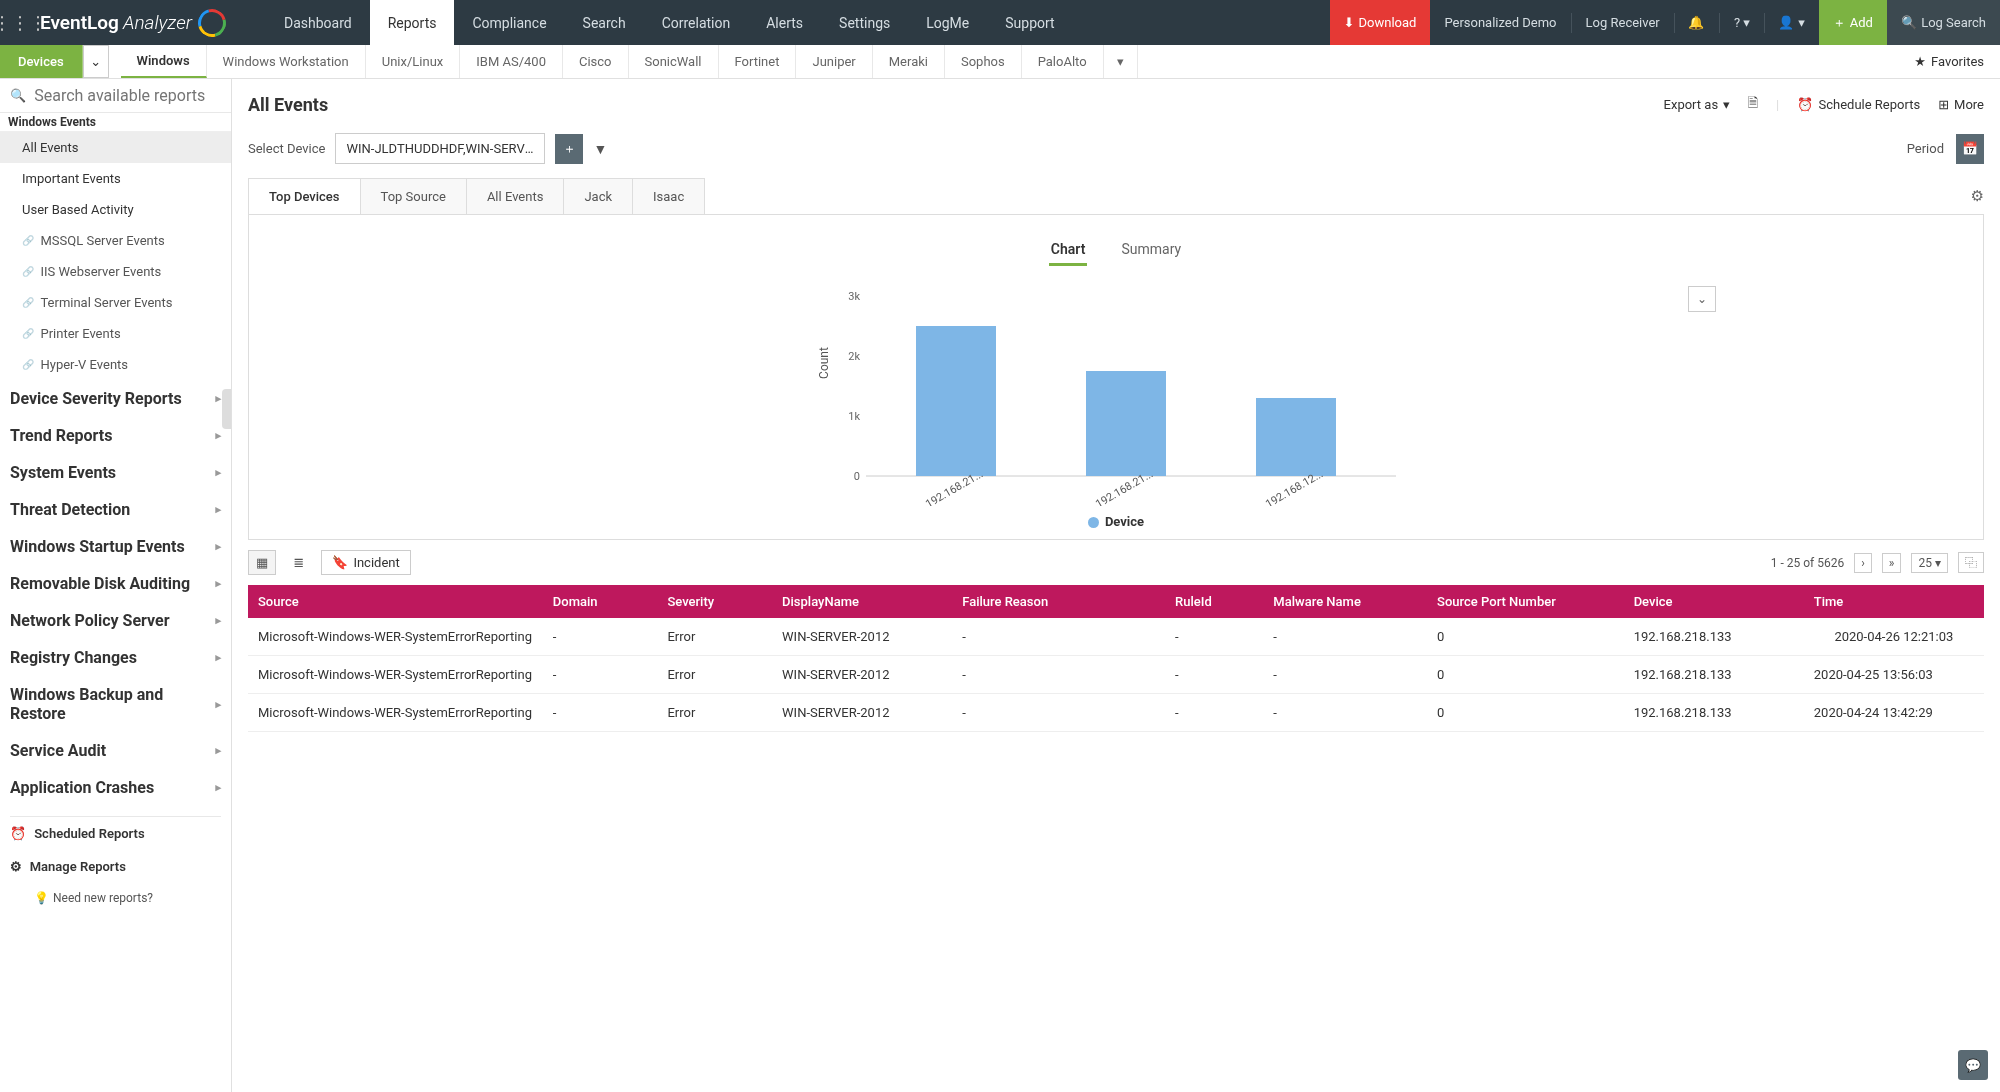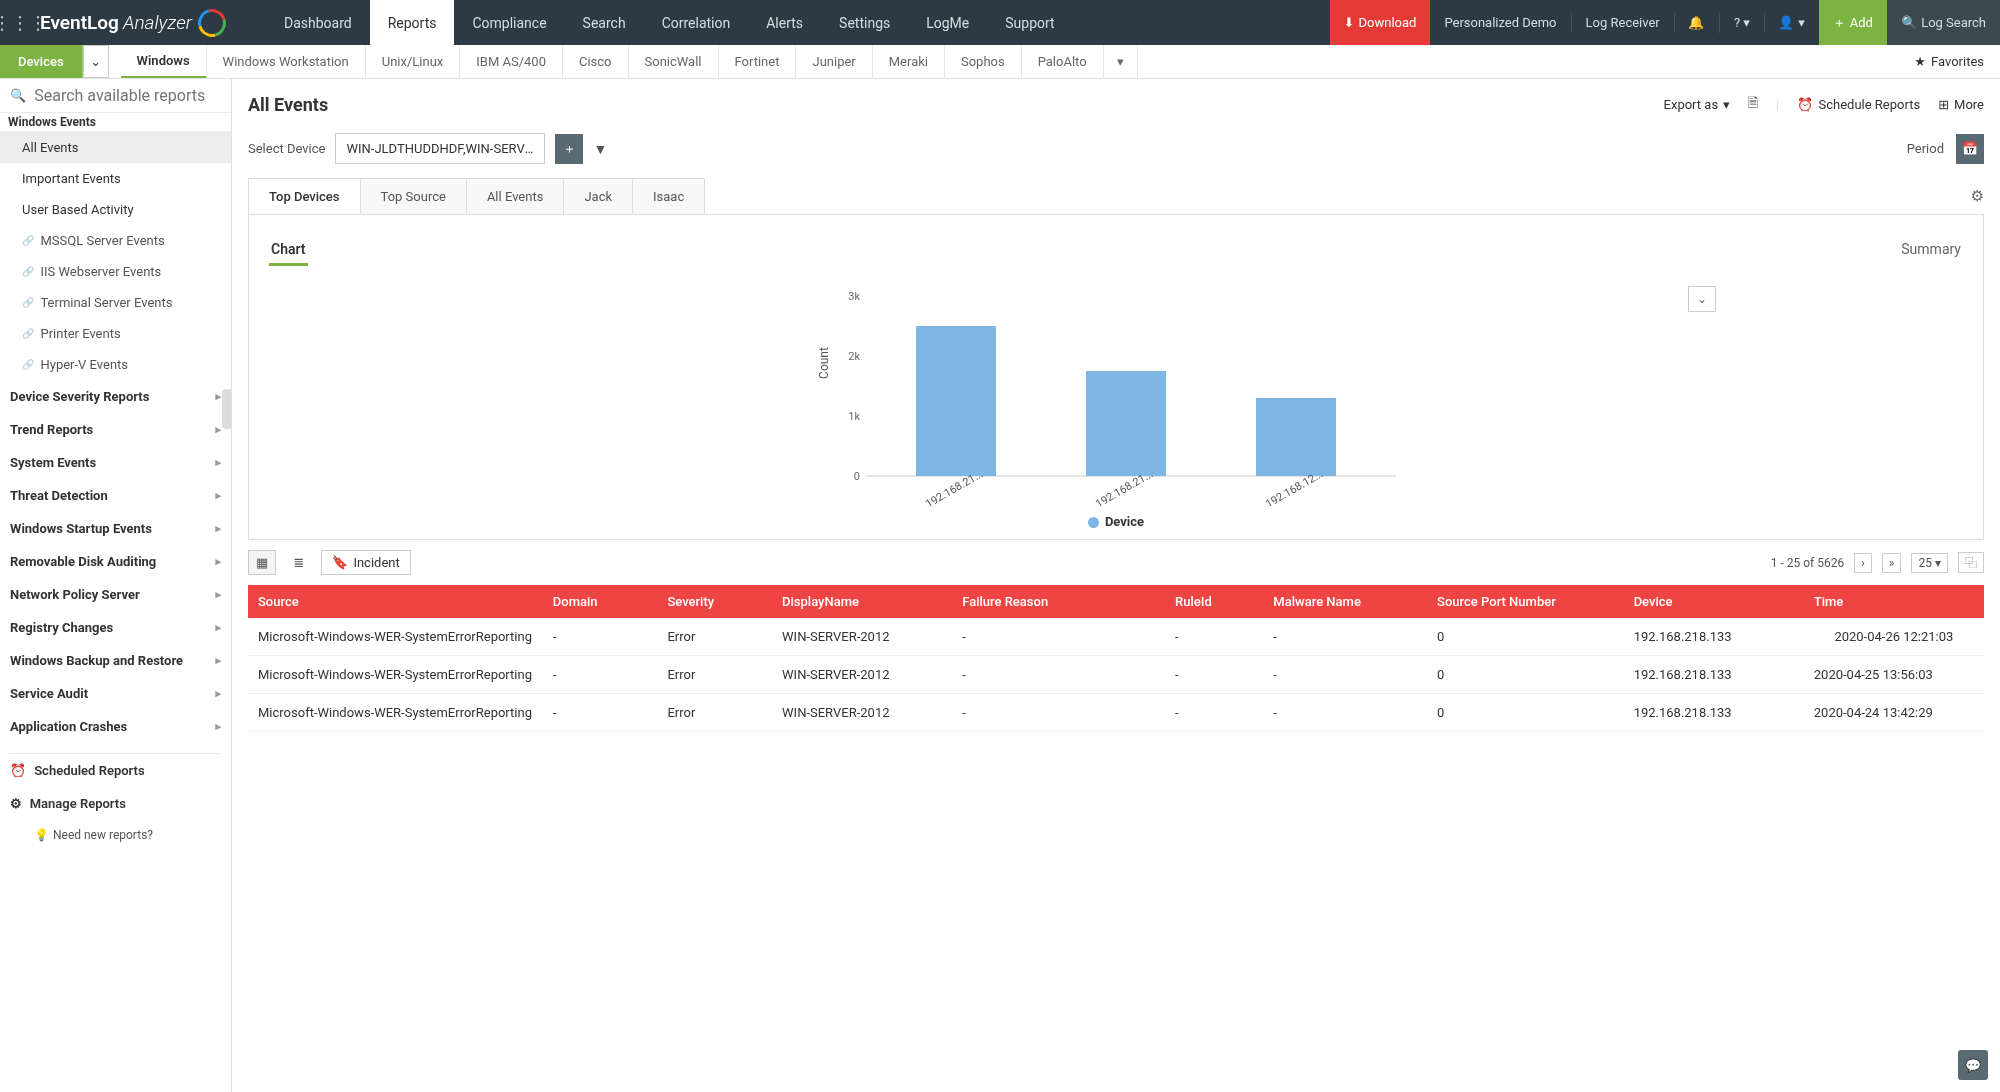--- a/index.html
+++ b/index.html
@@ -28,21 +28,21 @@
 .fav{margin-left:auto;padding:0 16px;display:flex;align-items:center;gap:5px;color:#333;font-size:13px}
 .body{display:flex;height:calc(100vh - 79px)}
 .sidebar{width:232px;border-right:1px solid #e0e0e0;background:#fff;overflow-y:auto;position:relative}
 .search-reports{padding:7px 10px;border-bottom:1px solid #e8e8e8;display:flex;align-items:center;gap:8px}
 .search-reports input{border:none;outline:none;flex:1;font-size:16px}
 .side-head-cut{padding:2px 8px;font-size:12px;font-weight:700;color:#333;background:#fff;border-bottom:1px solid #eee}
 .side-item{padding:8px 10px 8px 22px;font-size:13px;color:#333;cursor:pointer}
 .side-item.active{background:#ededed}
 .side-item.link{color:#555;display:flex;gap:6px;align-items:center}
 .side-item.link::before{content:"🔗";font-size:10px;opacity:.5}
-.side-group{padding:9px 10px;font-size:13px;font-weight:700;color:#333;display:flex;justify-content:space-between;align-items:center;cursor:pointer}
+.side-group{padding:9px 10px;font-size:16px;font-weight:700;color:#333;display:flex;justify-content:space-between;align-items:center;cursor:pointer}
 .side-group::after{content:"▸";color:#999;font-size:11px}
 .side-footer{border-top:1px solid #e8e8e8;margin:10px 10px 0}
 .side-footer .row{padding:9px 0;display:flex;gap:8px;align-items:center;font-size:13px;font-weight:600}
 .side-footer .hint{padding:8px 0 8px 24px;color:#555;font-size:12px;display:flex;gap:4px;align-items:center}
 .collapse-handle{position:absolute;right:-1px;top:310px;width:10px;height:40px;background:#ddd;border-radius:4px 0 0 4px}
 .main{flex:1;overflow-y:auto;padding:0 0 20px}
 .page-head{display:flex;align-items:center;padding:14px 16px 12px}
 .page-head h1{font-size:18px;font-weight:700}
 .page-head .tools{margin-left:auto;display:flex;gap:18px;align-items:center;font-size:13px}
 .page-head .tools span{cursor:pointer;display:flex;align-items:center;gap:5px}
@@ -54,37 +54,37 @@
 .period{margin-left:auto;display:flex;align-items:center;gap:12px}
 .period-input{border:1px solid #ccc;background:#f4f4f4;padding:7px 10px;width:270px;color:#666}
 .cal-btn{background:#5a6a73;color:#fff;width:28px;height:30px;display:flex;align-items:center;justify-content:center}
 .view-tabs-row{padding:0 16px;display:flex;align-items:center}
 .view-tabs{display:flex;border:1px solid #ddd;border-bottom:none}
 .view-tabs a{padding:10px 20px;border-right:1px solid #ddd;font-size:13px;color:#555;cursor:pointer;background:#f8f8f8}
 .view-tabs a:last-child{border-right:none}
 .view-tabs a.active{background:#fff;color:#333;font-weight:500}
 .gear{margin-left:auto;color:#666;cursor:pointer;font-size:15px}
 .chart-area{border:1px solid #ddd;margin:0 16px;padding:20px 20px 10px}
-.chart-tabs{display:flex;justify-content:space-between;gap:32px;font-size:14px}
+.chart-tabs{display:flex;justify-content:center;gap:32px;font-size:14px}
 .chart-tabs a{padding:6px 2px;cursor:pointer;color:#666}
 .chart-tabs a.active{color:#333;font-weight:600;border-bottom:3px solid #7cb342}
 .chart-wrap{position:relative;margin:20px auto 0;width:560px}
 .chart-dd{position:absolute;right:-320px;top:0;border:1px solid #ccc;padding:5px 8px;cursor:pointer;font-size:12px;color:#666}
 .axis-label{position:absolute;left:-28px;top:70px;transform:rotate(-90deg);font-size:12px;color:#555}
 .chart-svg{display:block}
 .legend{text-align:center;margin-top:8px;font-size:13px;color:#333}
 .legend .dot{display:inline-block;width:11px;height:11px;border-radius:50%;background:#7eb6e6;margin-right:6px;vertical-align:middle}
 .table-tools{display:flex;align-items:center;padding:10px 16px 4px;gap:10px}
 .tt-btn{border:1px solid #ccc;padding:4px 7px;cursor:pointer;color:#555;background:#f4f4f4;font-size:13px}
 .tt-btn.plain{border:none;background:none}
 .incident{border:1px solid #ccc;padding:4px 10px;display:flex;gap:5px;align-items:center;font-size:13px}
 .pager{margin-left:auto;display:flex;gap:10px;align-items:center;font-size:12px;color:#555}
 .pager .nav{border:1px solid #ccc;padding:2px 6px;cursor:pointer}
 table{width:calc(100% - 32px);margin:6px 16px 0;border-collapse:collapse;font-size:13px}
-thead{background:#ef4444;color:#fff}
+thead{background:#be185d;color:#fff}
 th{text-align:left;padding:9px 10px;font-weight:500;font-size:13px}
 td{padding:11px 10px;border-bottom:1px solid #eee;vertical-align:top}
 .chat-fab{position:fixed;bottom:12px;right:12px;width:30px;height:30px;background:#5a6a73;color:#fff;display:flex;align-items:center;justify-content:center;border-radius:3px}
 </style>
 </head>
 <body>
 
 <div class="topbar">
   <div class="apps-icon">⋮⋮⋮</div>
   <div class="logo">

